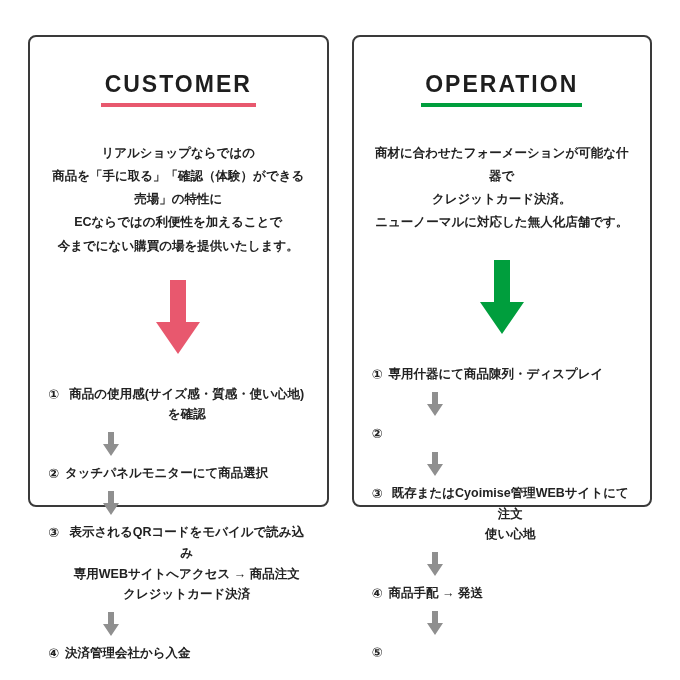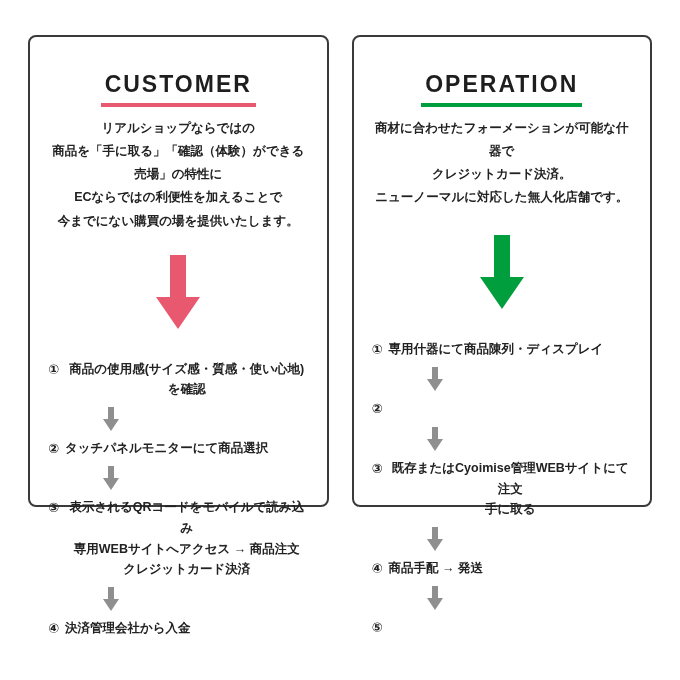--- a/index.html
+++ b/index.html
@@ -35,21 +35,21 @@
     display: inline-block;
     margin: 0;
     font-size: 23px;
     font-weight: 700;
     letter-spacing: 2px;
     color: #1e1e1e;
     padding: 0 4px 5px 4px;
     border-bottom: 4px solid transparent; 
   }
   .panel-desc {
-    margin-top: 10px;
+    margin-top: 35px;
     min-height: 96px;
     text-align: center;
     font-size: 12.5px;
     font-weight: 700;
     line-height: 1.85;
     white-space: pre-line;
     color: #222222;
   }
   .big-arrow-wrap {
     margin-top: 22px;
@@ -176,21 +176,21 @@
       </div>
       <div class="step-arrow">
         <svg width="16" height="24" viewBox="0 0 16 24">
           <path d="M5 0 H11 V12 H16 L8 24 L0 12 H5 Z" fill="#8f8f8f"></path>
         </svg>
       </div>
 
       <div class="step">
         <span class="step-num">③</span>
         <span class="step-text">既存またはCyoimise管理WEBサイトにて注文
-手に取る</span>
+使い心地</span>
       </div>
       <div class="step-arrow">
         <svg width="16" height="24" viewBox="0 0 16 24">
           <path d="M5 0 H11 V12 H16 L8 24 L0 12 H5 Z" fill="#8f8f8f"></path>
         </svg>
       </div>
 
       <div class="step">
         <span class="step-num">④</span>
         <span class="step-text">商品手配 → 発送</span>

